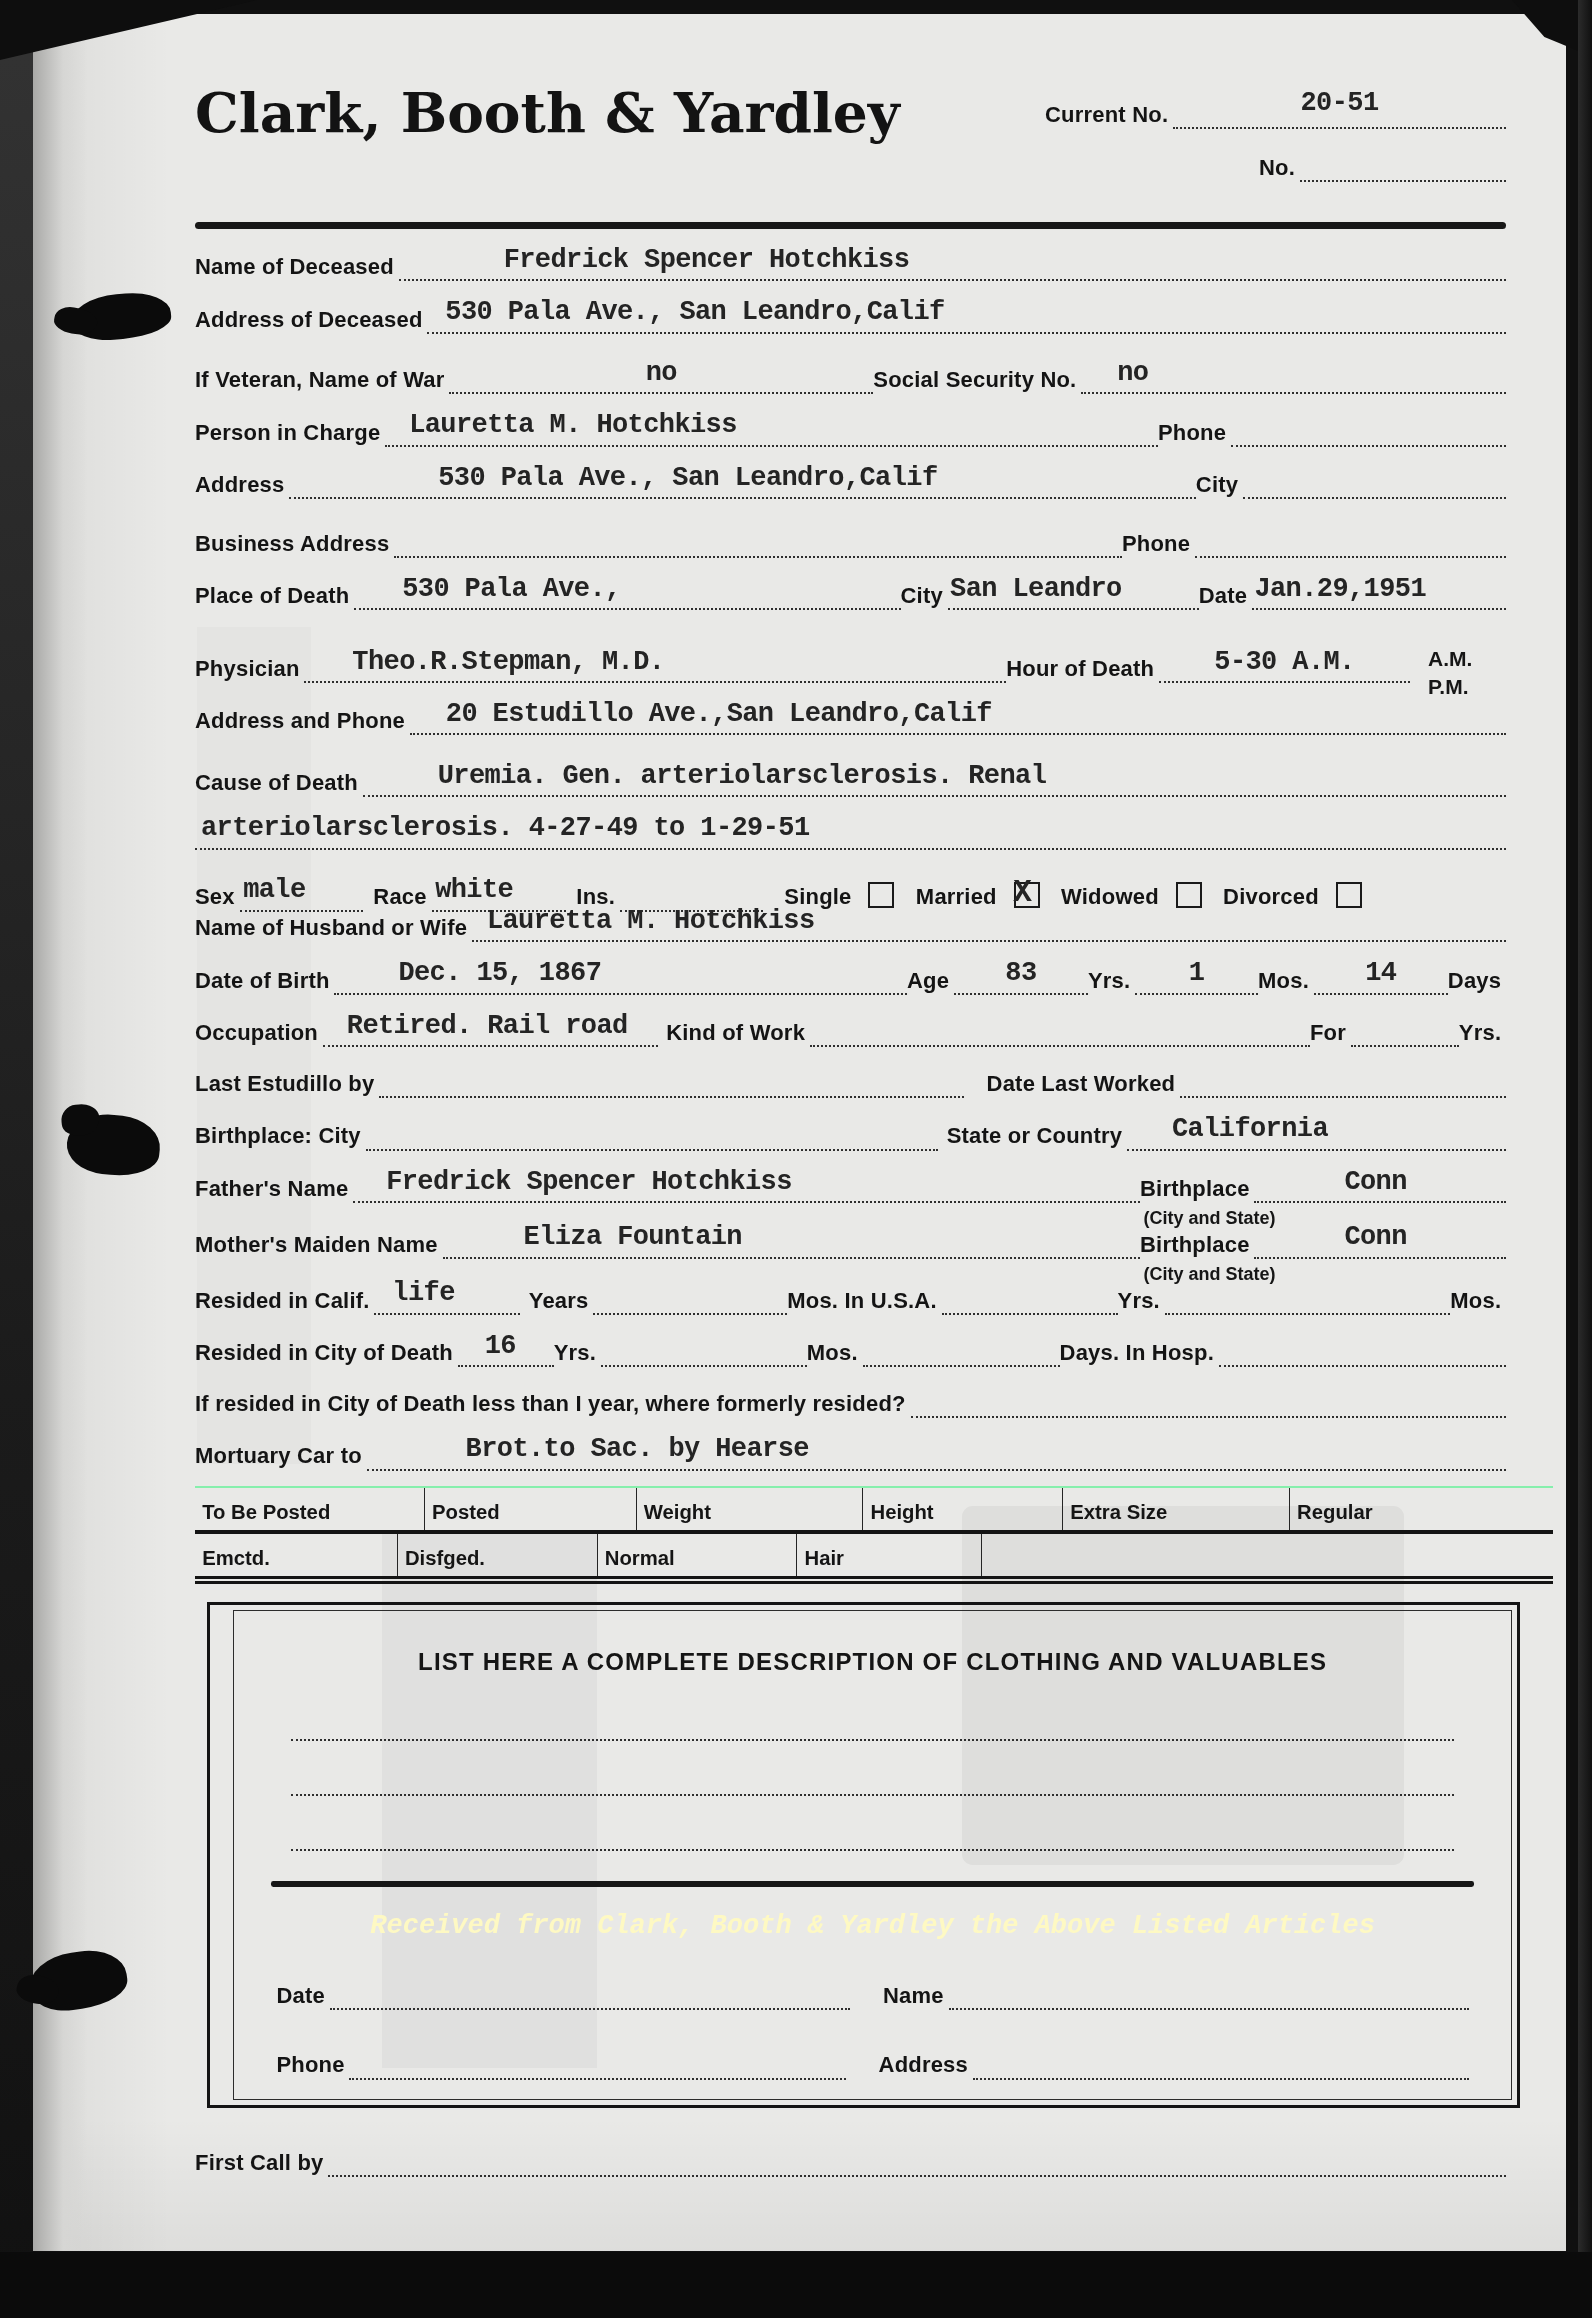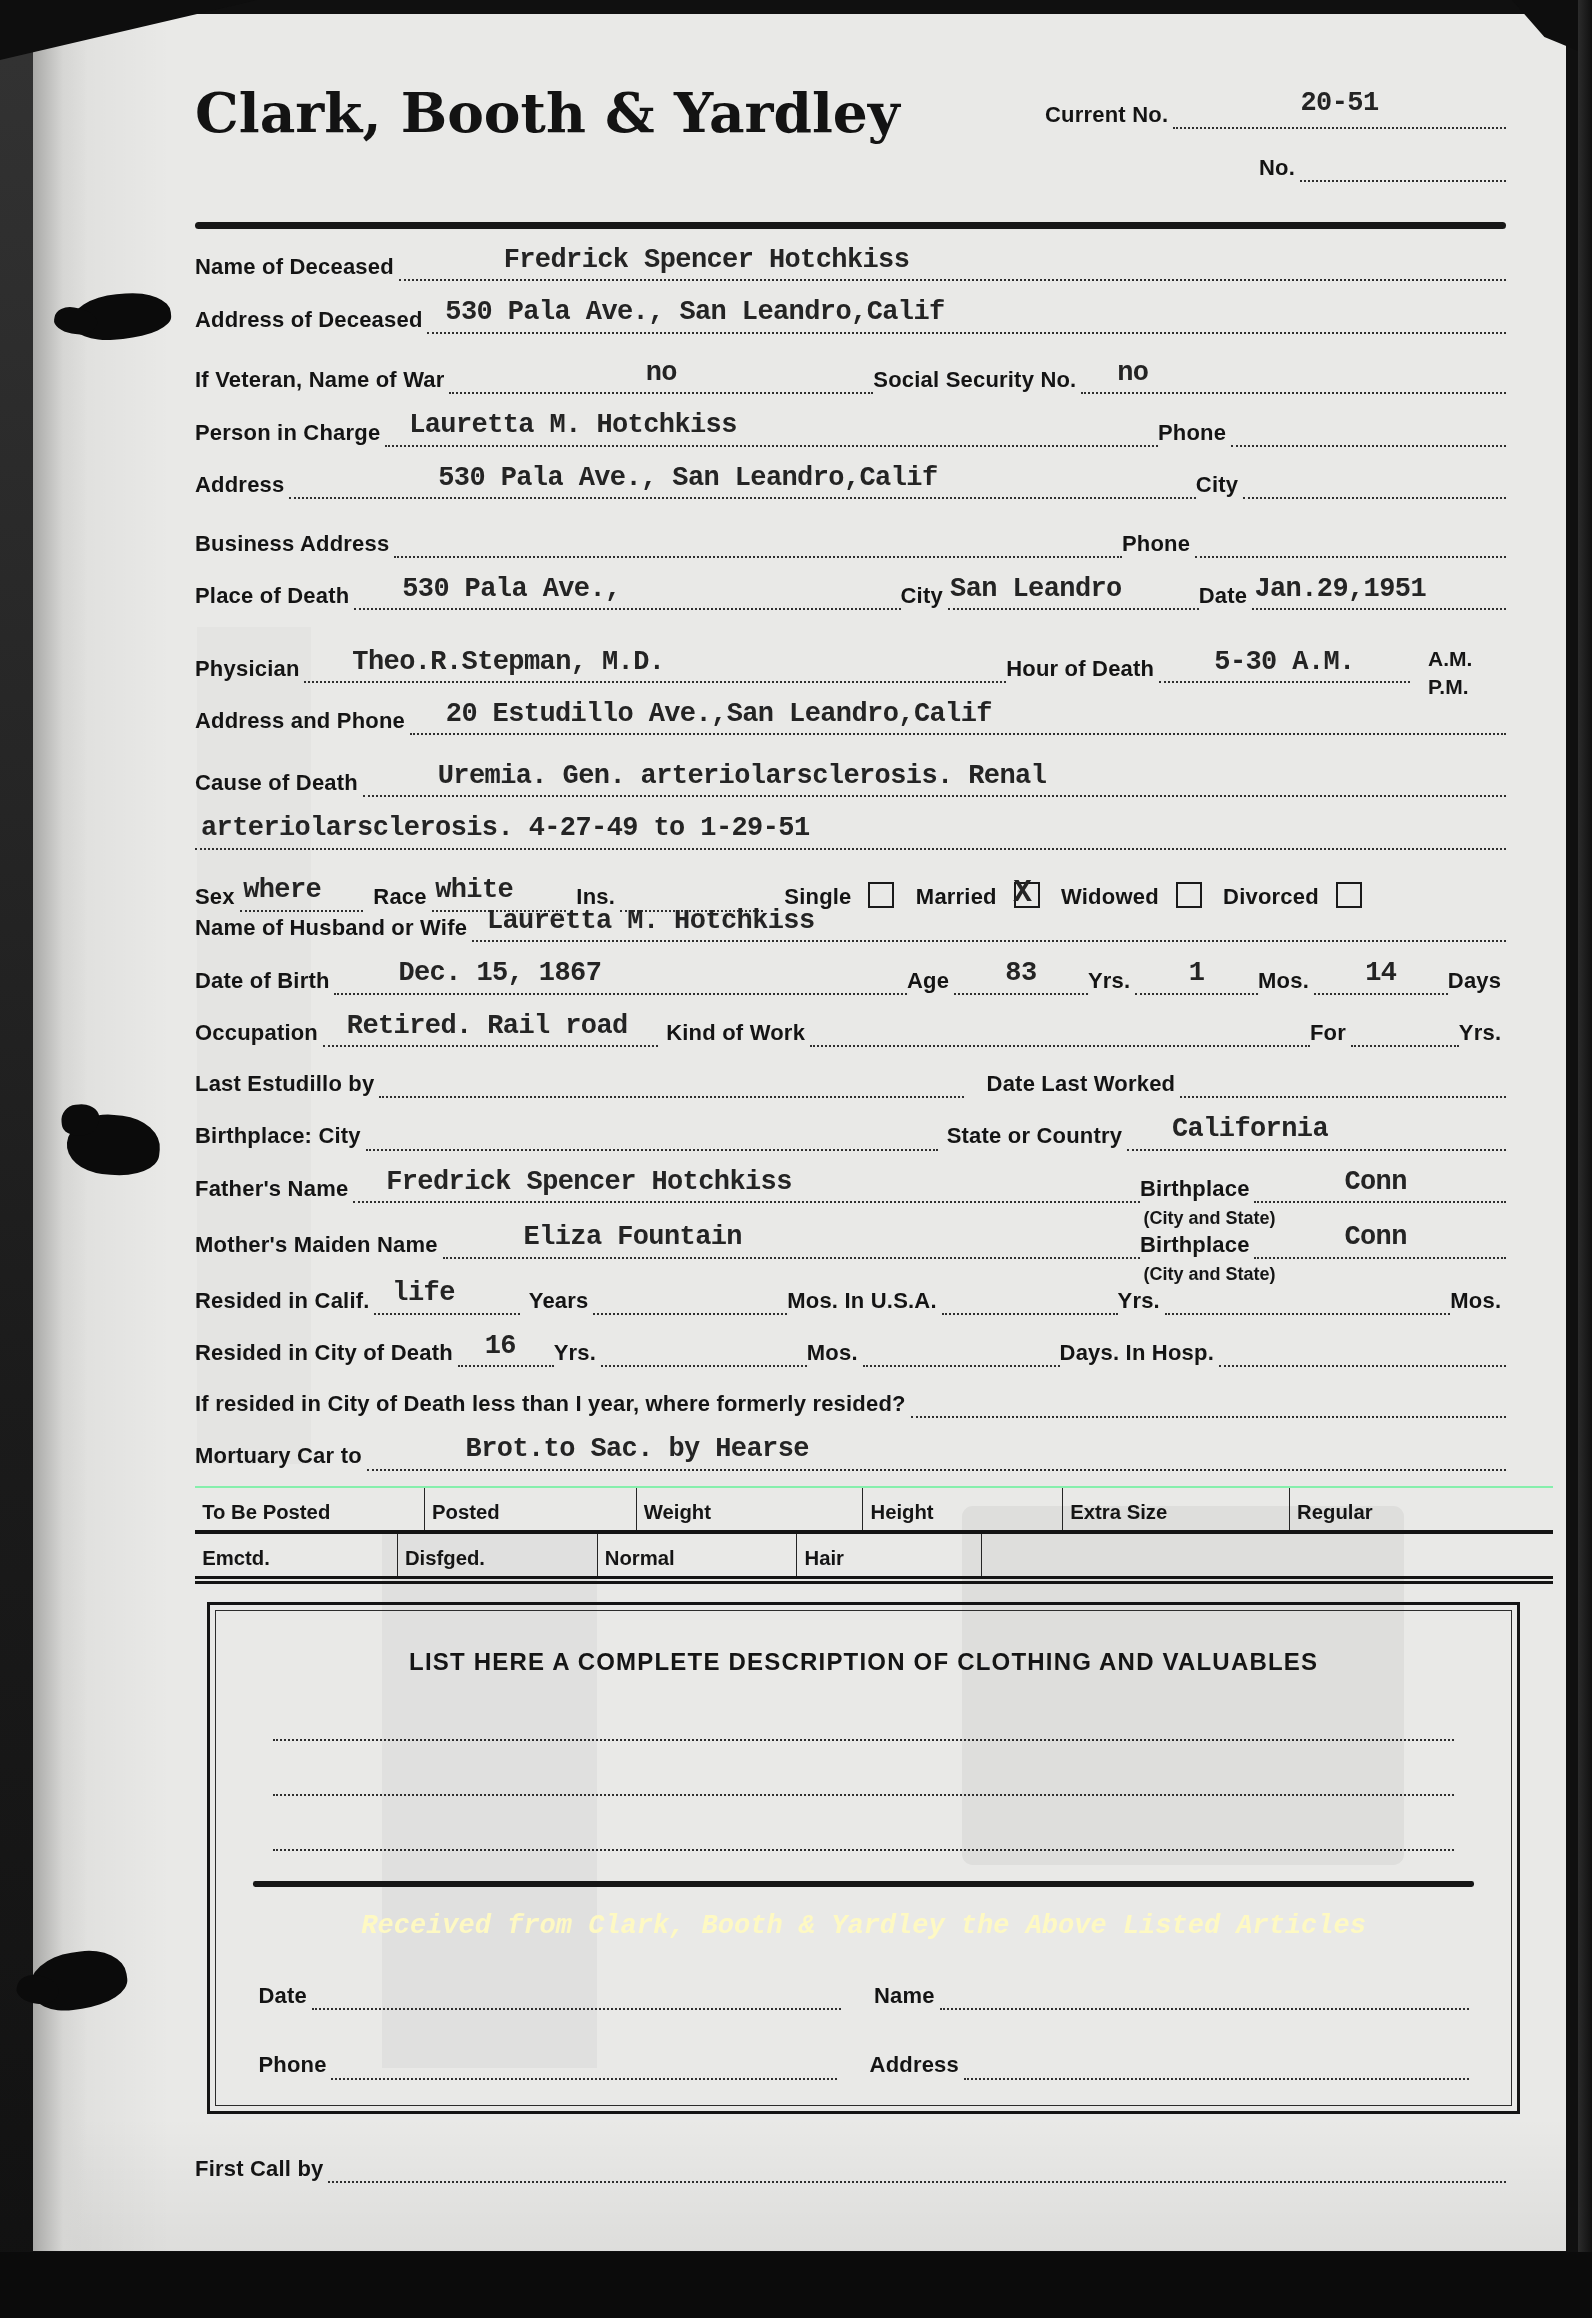--- a/index.html
+++ b/index.html
@@ -78,21 +78,21 @@
     transform:translateY(16.7px);}
   
   .ptable{margin:15.5px -47px 0 0;border-top:2px solid #86efac;border-bottom:8.4px double #141414;}
   .trow{display:flex;}
   .trow.r1{border-bottom:4.8px solid #141414;}
   .tcell{font-weight:bold;font-size:20.3px;color:#151515;padding:13px 3.6px 6px 7.2px;
     border-right:1.8px solid #252525;white-space:nowrap;}
   .tcell.last{border-right:none;flex:1;}
   
   .cbox{margin:18px -14.3px 0 12px;border:3.6px solid #141414;padding:5.4px;}
-  .cbox-in{border:1.8px solid #2c2c2c;padding-bottom:25px;}
+  .cbox-in{border:1.8px solid #2c2c2c;padding-bottom:19px;margin-left:18px;}
   .cbox-title{margin-top:37px;text-align:center;font-weight:bold;font-size:24px;letter-spacing:1.2px;
     color:#151515;}
   .descline{margin:53px 57px 0;border-bottom:2.4px dotted #2e2e2e;height:0;}
   .descline.d1{margin-top:63px;}
   .boxrule{margin:30px 37px 0;height:6px;background:#161616;border-radius:2.4px;}
   .receipt{margin-top:24px;text-align:center;font-family:Liberation Mono, monospace;font-style:italic;
     font-weight:bold;font-size:27px;color:#fef9c3;}
   .boxrow{display:flex;align-items:flex-end;margin:43px 42px 0;}
   .boxrow .gap{flex:0 0 33px;}
   .fc{margin-top:36px;}
@@ -221,21 +221,21 @@
 
   <div class="row">
     <div class="fill">
       <span class="val" style="margin-left:6px">arteriolarsclerosis. 4-27-49 to 1-29-51</span>
     </div>
   </div>
 
   <div class="row mt46">
     <span class="lbl">Sex</span>
     <div class="fill fx" style="width:123px">
-      <span class="val" style="margin-left:3.6px">where</span>
+      <span class="val" style="margin-left:3.6px">male</span>
     </div>
     <span class="lbl" style="margin-left:10.8px">Race</span>
     <div class="fill fx" style="width:134px">
       <span class="val" style="margin-left:3.6px">white</span>
     </div>
     <span class="lbl" style="margin-left:10.8px">Ins.</span>
     <div class="fill fx" style="width:143px"></div>
     <div class="mgroup">
       <span class="lbl">Single</span>
       <span class="chk"></span>

